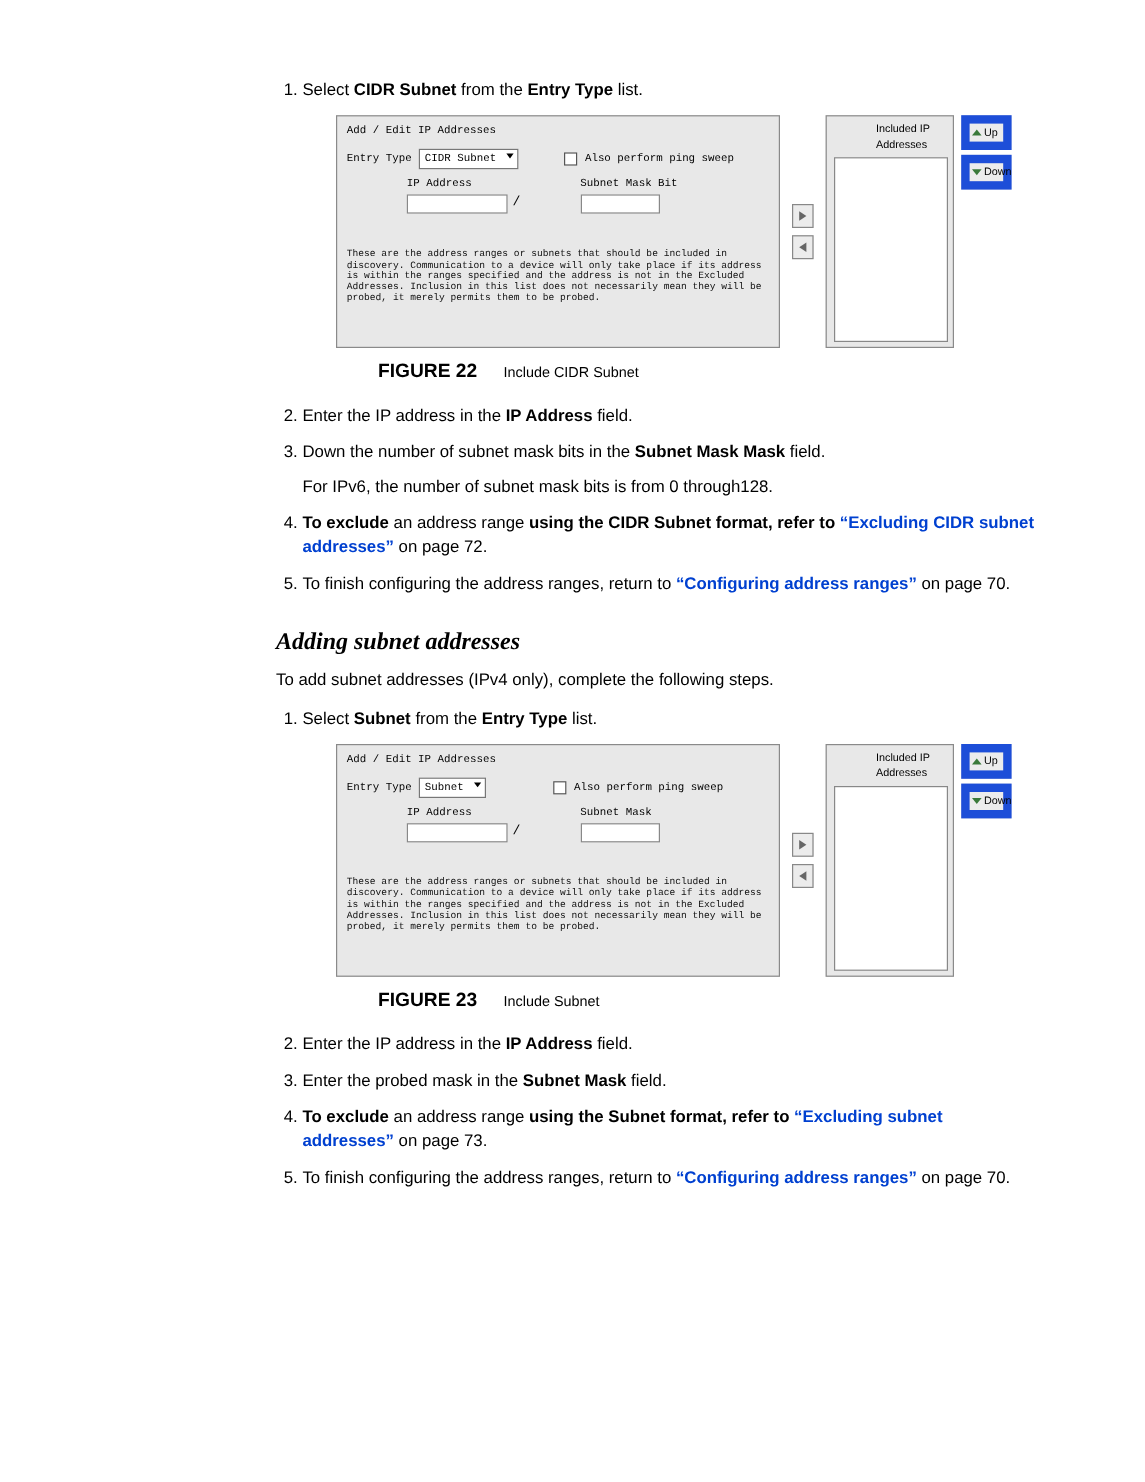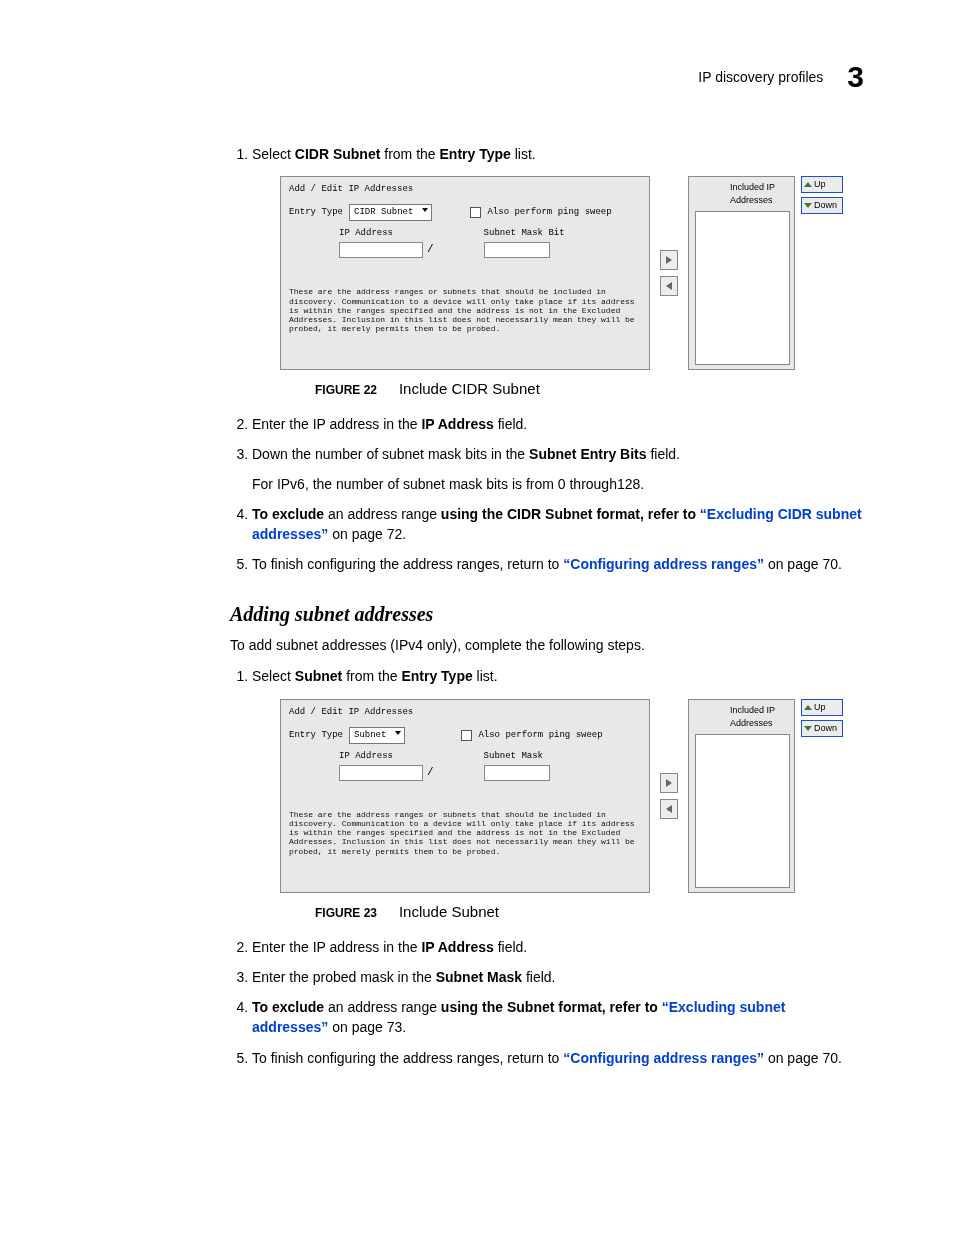--- a/index.html
+++ b/index.html
@@ -33,22 +33,22 @@
     font-size: 20px;
     margin: 8px 0 10px 0;
   }
   p { margin: 8px 0 12px 0; line-height: 1.35; }
   ol { margin: 4px 0 12px 0; padding-left: 22px; }
   ol li { margin-bottom: 10px; line-height: 1.45; }
   ol li p { margin: 10px 0 0 0; }
   .link { color: #0040d0; }
   b.link { font-weight: bold; }
   .fig-caption { margin: 8px 0 14px 28px; }
-  .fig-caption .figlabel { font-weight: bold; font-size: 12px; margin-right: 18px; padding-left: 35px; }
-  .fig-caption .figtitle { font-size: 15px; }
+  .fig-caption .figlabel { font-weight: bold; font-size: 16px; margin-right: 18px; padding-left: 35px; }
+  .fig-caption .figtitle { font-size: 12px; }
 
   .dialog {
     margin-left: 28px;
     width: 605px;
     display: flex;
     gap: 10px;
     font-size: 9px;
     color: #000;
   }
   .pane-left {
@@ -76,32 +76,28 @@
   .arrowbtn svg{width:8px;height:10px;}
 
   .pane-right {
     flex: 0 0 155px;
     display:flex; gap:6px;
   }
   .listpane { flex:1; border:1px solid #8a8a8a; background:#e8e8e8; padding:4px 6px; box-sizing:border-box;}
   .listpane .title{font-size:9px;margin-bottom:4px;padding-left:35px;}
   .listbox{background:#fff;border:1px solid #888; width:100%; height:152px;}
   .side { width:42px; display:flex;flex-direction:column;gap:4px;}
-  .updown{border:1px solid #1d4ed8;background:#ececec;padding:1px 2px;display:flex;align-items:center;gap:2px;font-size:9px;}
+  .updown{border:7px solid #1d4ed8;background:#ececec;padding:1px 2px;display:flex;align-items:center;gap:2px;font-size:9px;}
   .tri-up{width:0;height:0;border-left:4px solid transparent;border-right:4px solid transparent;border-bottom:5px solid #3a7a3a;}
   .tri-dn{width:0;height:0;border-left:4px solid transparent;border-right:4px solid transparent;border-top:5px solid #3a7a3a;}
 </style>
 </head>
 <body>
 
 <div class="page">
-  <div class="header-bar">
-    <span class="header-text">IP discovery profiles</span>
-    <span class="chapter-num">3</span>
-  </div>
 
   <div class="content">
 
     <ol>
       <li>
         <span>Select </span><b>CIDR Subnet</b><span> from the </span><b>Entry Type</b><span> list.</span>
 
         
         <div class="dialog" style="margin-top:12px;">
           <div class="pane-left">
@@ -163,21 +159,21 @@
         <div class="fig-caption">
           <span class="figlabel">FIGURE 22</span>
           <span class="figtitle">Include CIDR Subnet</span>
         </div>
       </li>
 
       <li>
         <span>Enter the IP address in the </span><b>IP Address</b><span> field.</span>
       </li>
       <li>
-        <span>Down the number of subnet mask bits in the </span><b>Subnet Entry Bits</b><span> field.</span>
+        <span>Down the number of subnet mask bits in the </span><b>Subnet Mask Mask</b><span> field.</span>
         <p>For IPv6, the number of subnet mask bits is from 0 through128.</p>
       </li>
       <li>
         <b>To exclude</b><span> an address range </span><b>using the CIDR Subnet format, refer to </b><b class="link">“Excluding CIDR subnet addresses”</b><span> on page 72.</span>
       </li>
       <li>
         <span>To finish configuring the address ranges, return to </span><b class="link">“Configuring address ranges”</b><span> on page 70.</span>
       </li>
     </ol>
 

